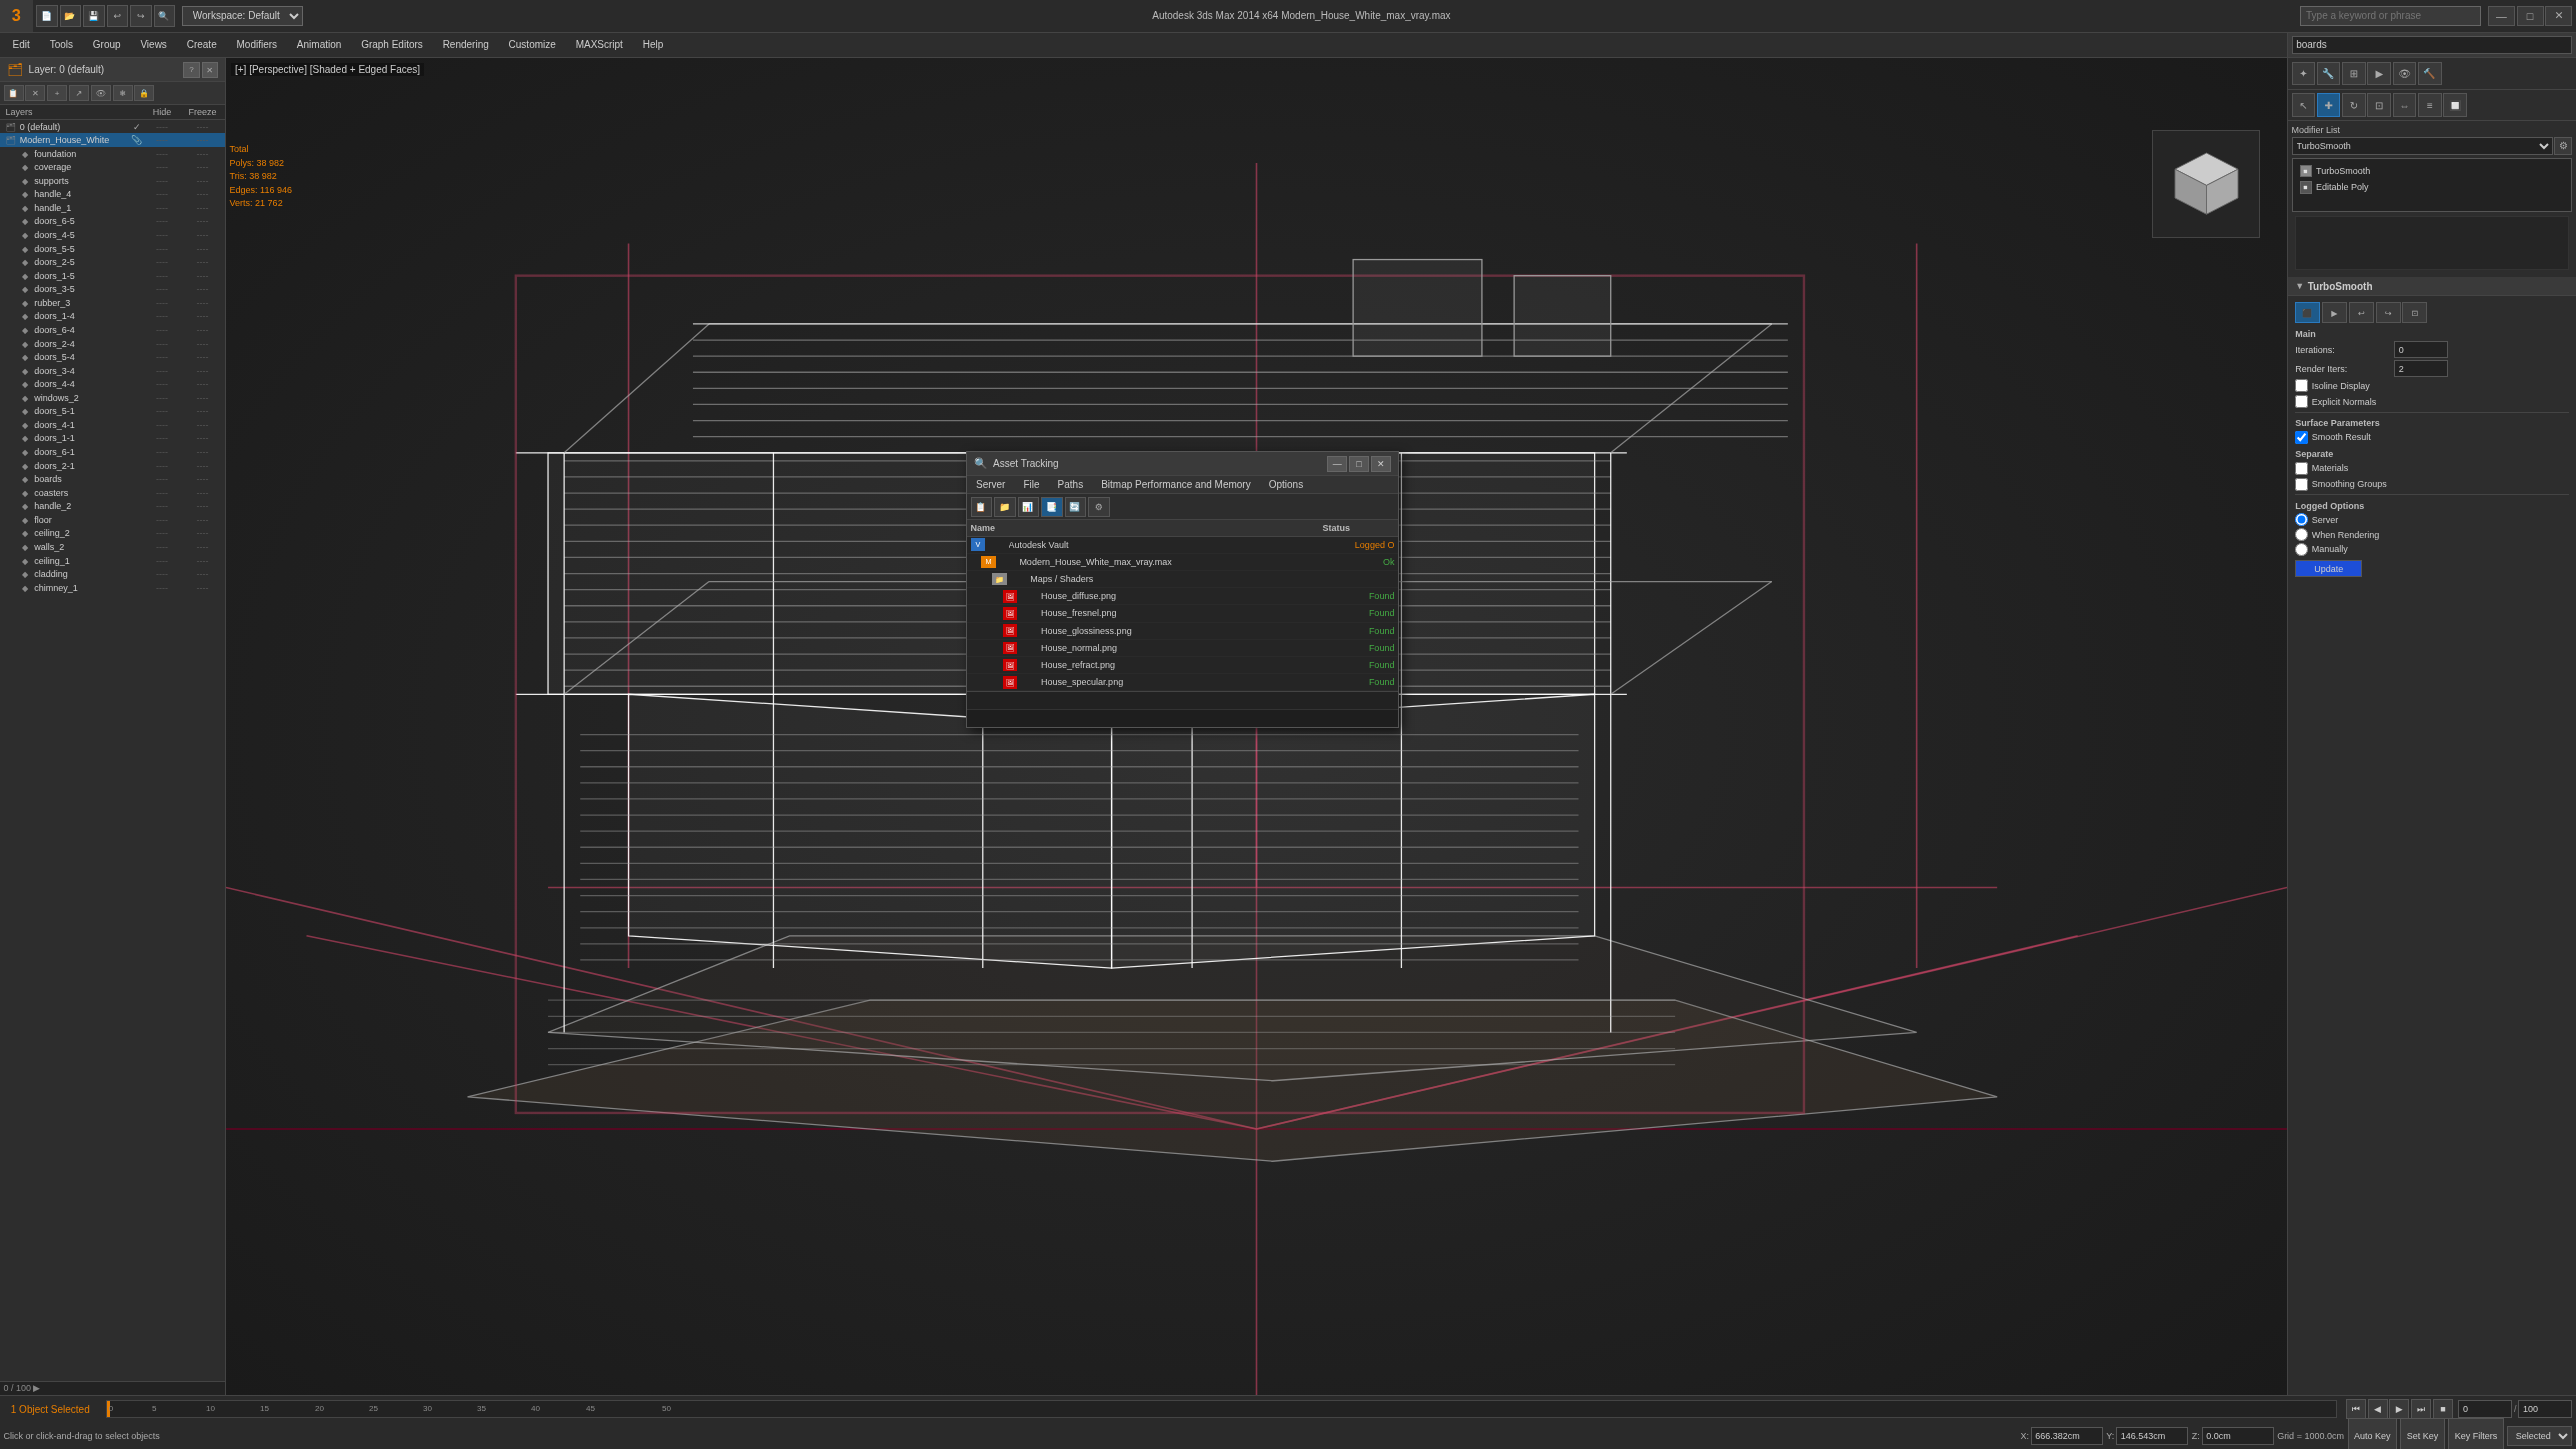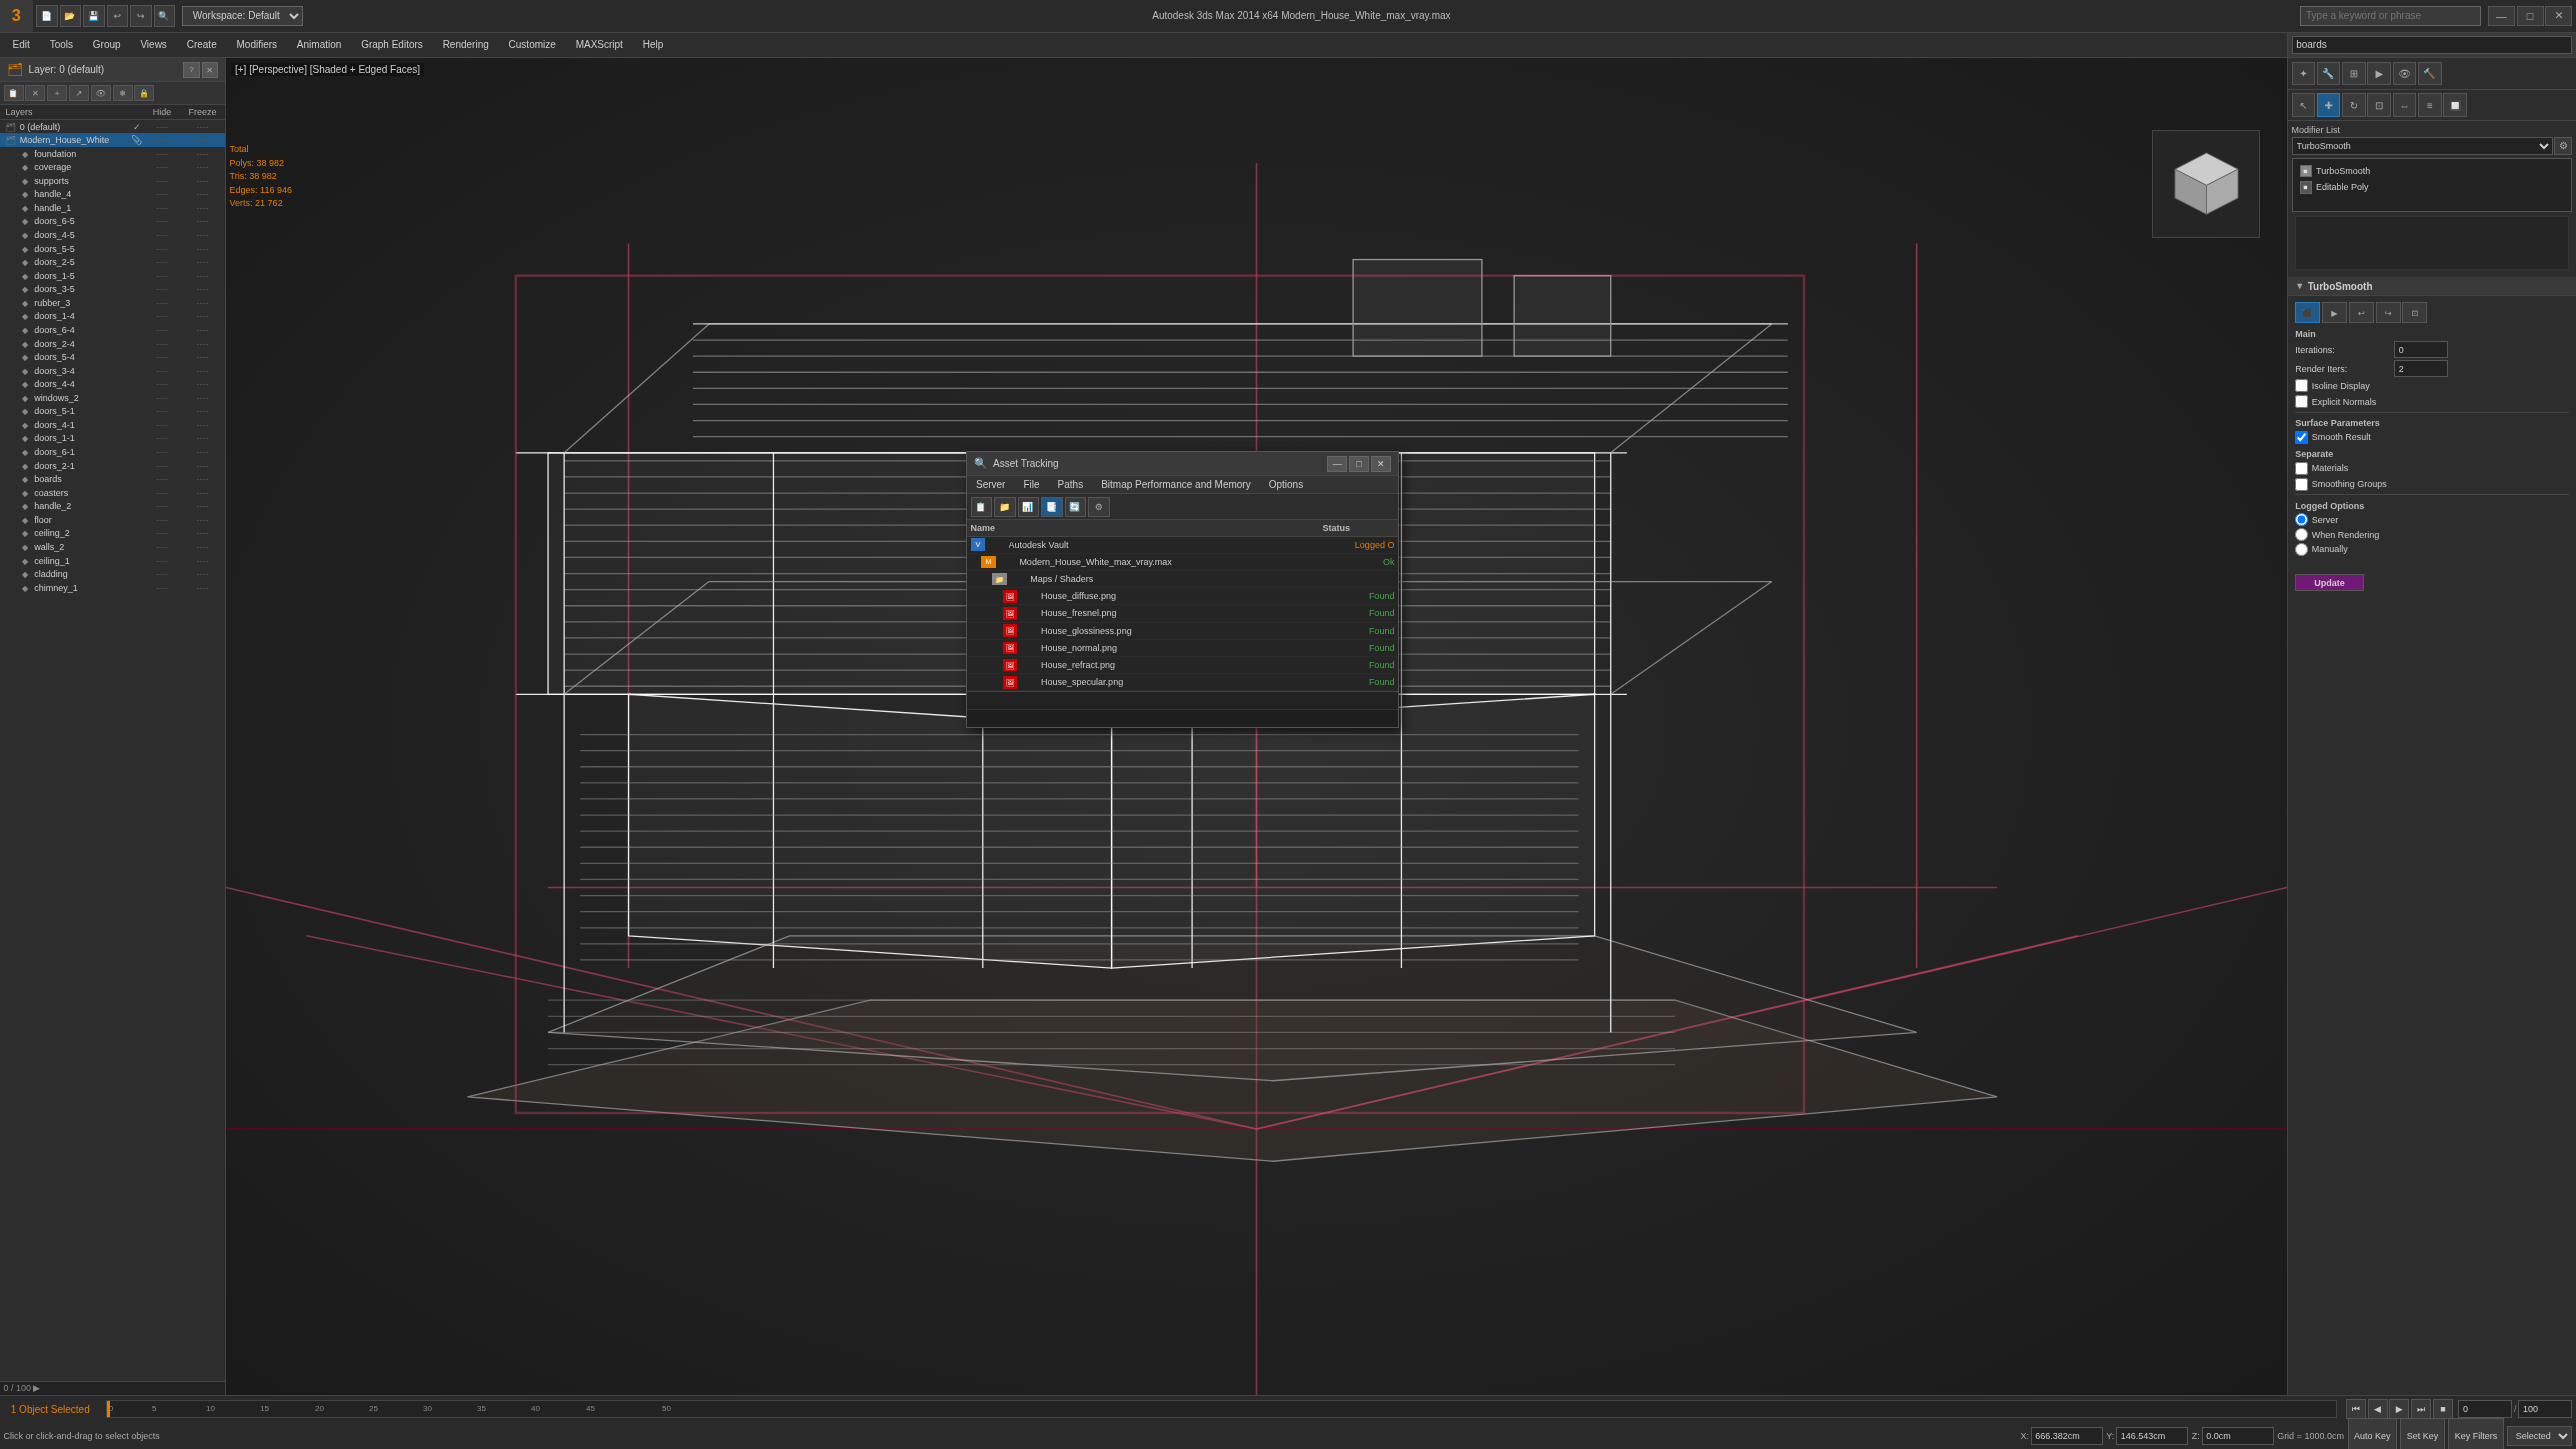--- a/index.html
+++ b/index.html
@@ -81,21 +81,21 @@
     .ts-row { display: flex; align-items: center; margin-bottom: 2.7px; }
     .ts-label { color: #ccc; font-size: 9px; width: 99px; }
     .ts-input { background: #222; border: 0.9px solid #555; color: #ccc; font-size: 9px; width: 54px; padding: 0.9px 3.6px; height: 16.3px; }
     .ts-checkbox { margin-right: 3.6px; }
     .ts-checkbox-label { color: #ccc; font-size: 9px; }
     .ts-separator { border: none; border-top: 0.9px solid #444; margin: 3.6px 0; }
     .ts-section-title2 { color: #bbb; font-size: 9px; margin: 5.4px 0 2.7px 0; font-weight: bold; }
     .ts-radio-row { display: flex; align-items: center; gap: 3.6px; margin-bottom: 1.8px; }
     .ts-radio { margin: 0; }
     .ts-radio-label { color: #ccc; font-size: 9px; }
-    .ts-update-btn { background: #701a75; border: 0.9px solid #555; color: #ccc; font-size: 9px; padding: 2.7px 18px; cursor: pointer; margin-top: 18px; display: block; font-weight: bold; }
+    .ts-update-btn { background: #1d4ed8; border: 0.9px solid #555; color: #ccc; font-size: 9px; padding: 2.7px 18px; cursor: pointer; margin-top: 4px; display: block; }
 
     
     #asset-dialog { position: absolute; top: 451px; left: 966px; width: 433px; background: #2d2d2d; border: 0.9px solid #555; box-shadow: 3.6px 3.6px 10.8px rgba(0,0,0,0.7); z-index: 100; }
     #asset-dialog-title { background: #3a3a3a; padding: 3.6px 7.2px; display: flex; align-items: center; gap: 5.4px; border-bottom: 0.9px solid #444; }
     #asset-dialog-title .dialog-icon { color: #e87e00; font-size: 10.8px; }
     #asset-dialog-title .dialog-name { color: #ccc; font-size: 10px; flex: 1; }
     #asset-dialog-title .dialog-controls { display: flex; gap: 1.8px; }
     #asset-dialog-title .dialog-btn { width: 20px; height: 16.3px; background: #555; border: 0.9px solid #666; cursor: pointer; display: flex; align-items: center; justify-content: center; font-size: 9px; color: #ccc; }
     #asset-dialog-menu { display: flex; gap: 0; background: #333; border-bottom: 0.9px solid #444; }
     #asset-dialog-menu span { padding: 2.7px 9px; color: #ccc; font-size: 10px; cursor: pointer; }

